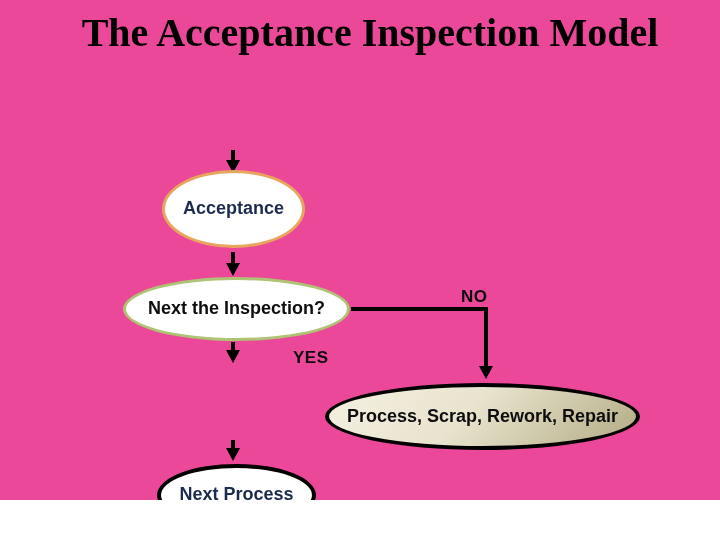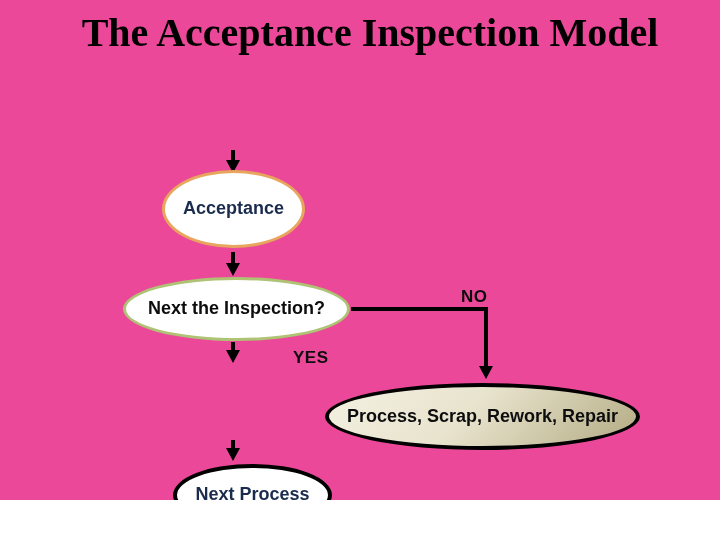--- a/index.html
+++ b/index.html
@@ -40,21 +40,21 @@
     text-align: center;
     font-weight: bold;
     font-size: 18px;
     line-height: 1.1;
     white-space: nowrap;
   }
   .node-process      { left: 169px; top:  69px; width: 127px; height: 80px; border: 3px solid #83759d; }
   .node-inspection   { left: 162px; top: 170px; width: 143px; height: 78px; border: 3px solid #e7a55d; }
   .node-decision     { left: 123px; top: 277px; width: 227px; height: 64px; border: 3px solid #aec374; }
   .node-acceptance   { left: 160px; top: 365px; width: 147px; height: 73px; border: 3px solid #b06a69; }
-  .node-next-process { left: 173px; top: 464px; width: 159px; height: 62px; border: 4px solid #000000; }
+  .node-next-process { left: 157px; top: 464px; width: 159px; height: 62px; border: 4px solid #000000; }
   .node-reject       {
     left: 325px; top: 383px; width: 315px; height: 67px;
     border: 4px solid #000000;
     background: linear-gradient(135deg, #f4f1e2 0%, #e8e3cd 45%, #b3ab83 100%);
   }
   .connector-layer {
     position: absolute;
     left: 0; top: 0;
     width: 720px;
     height: 540px;

